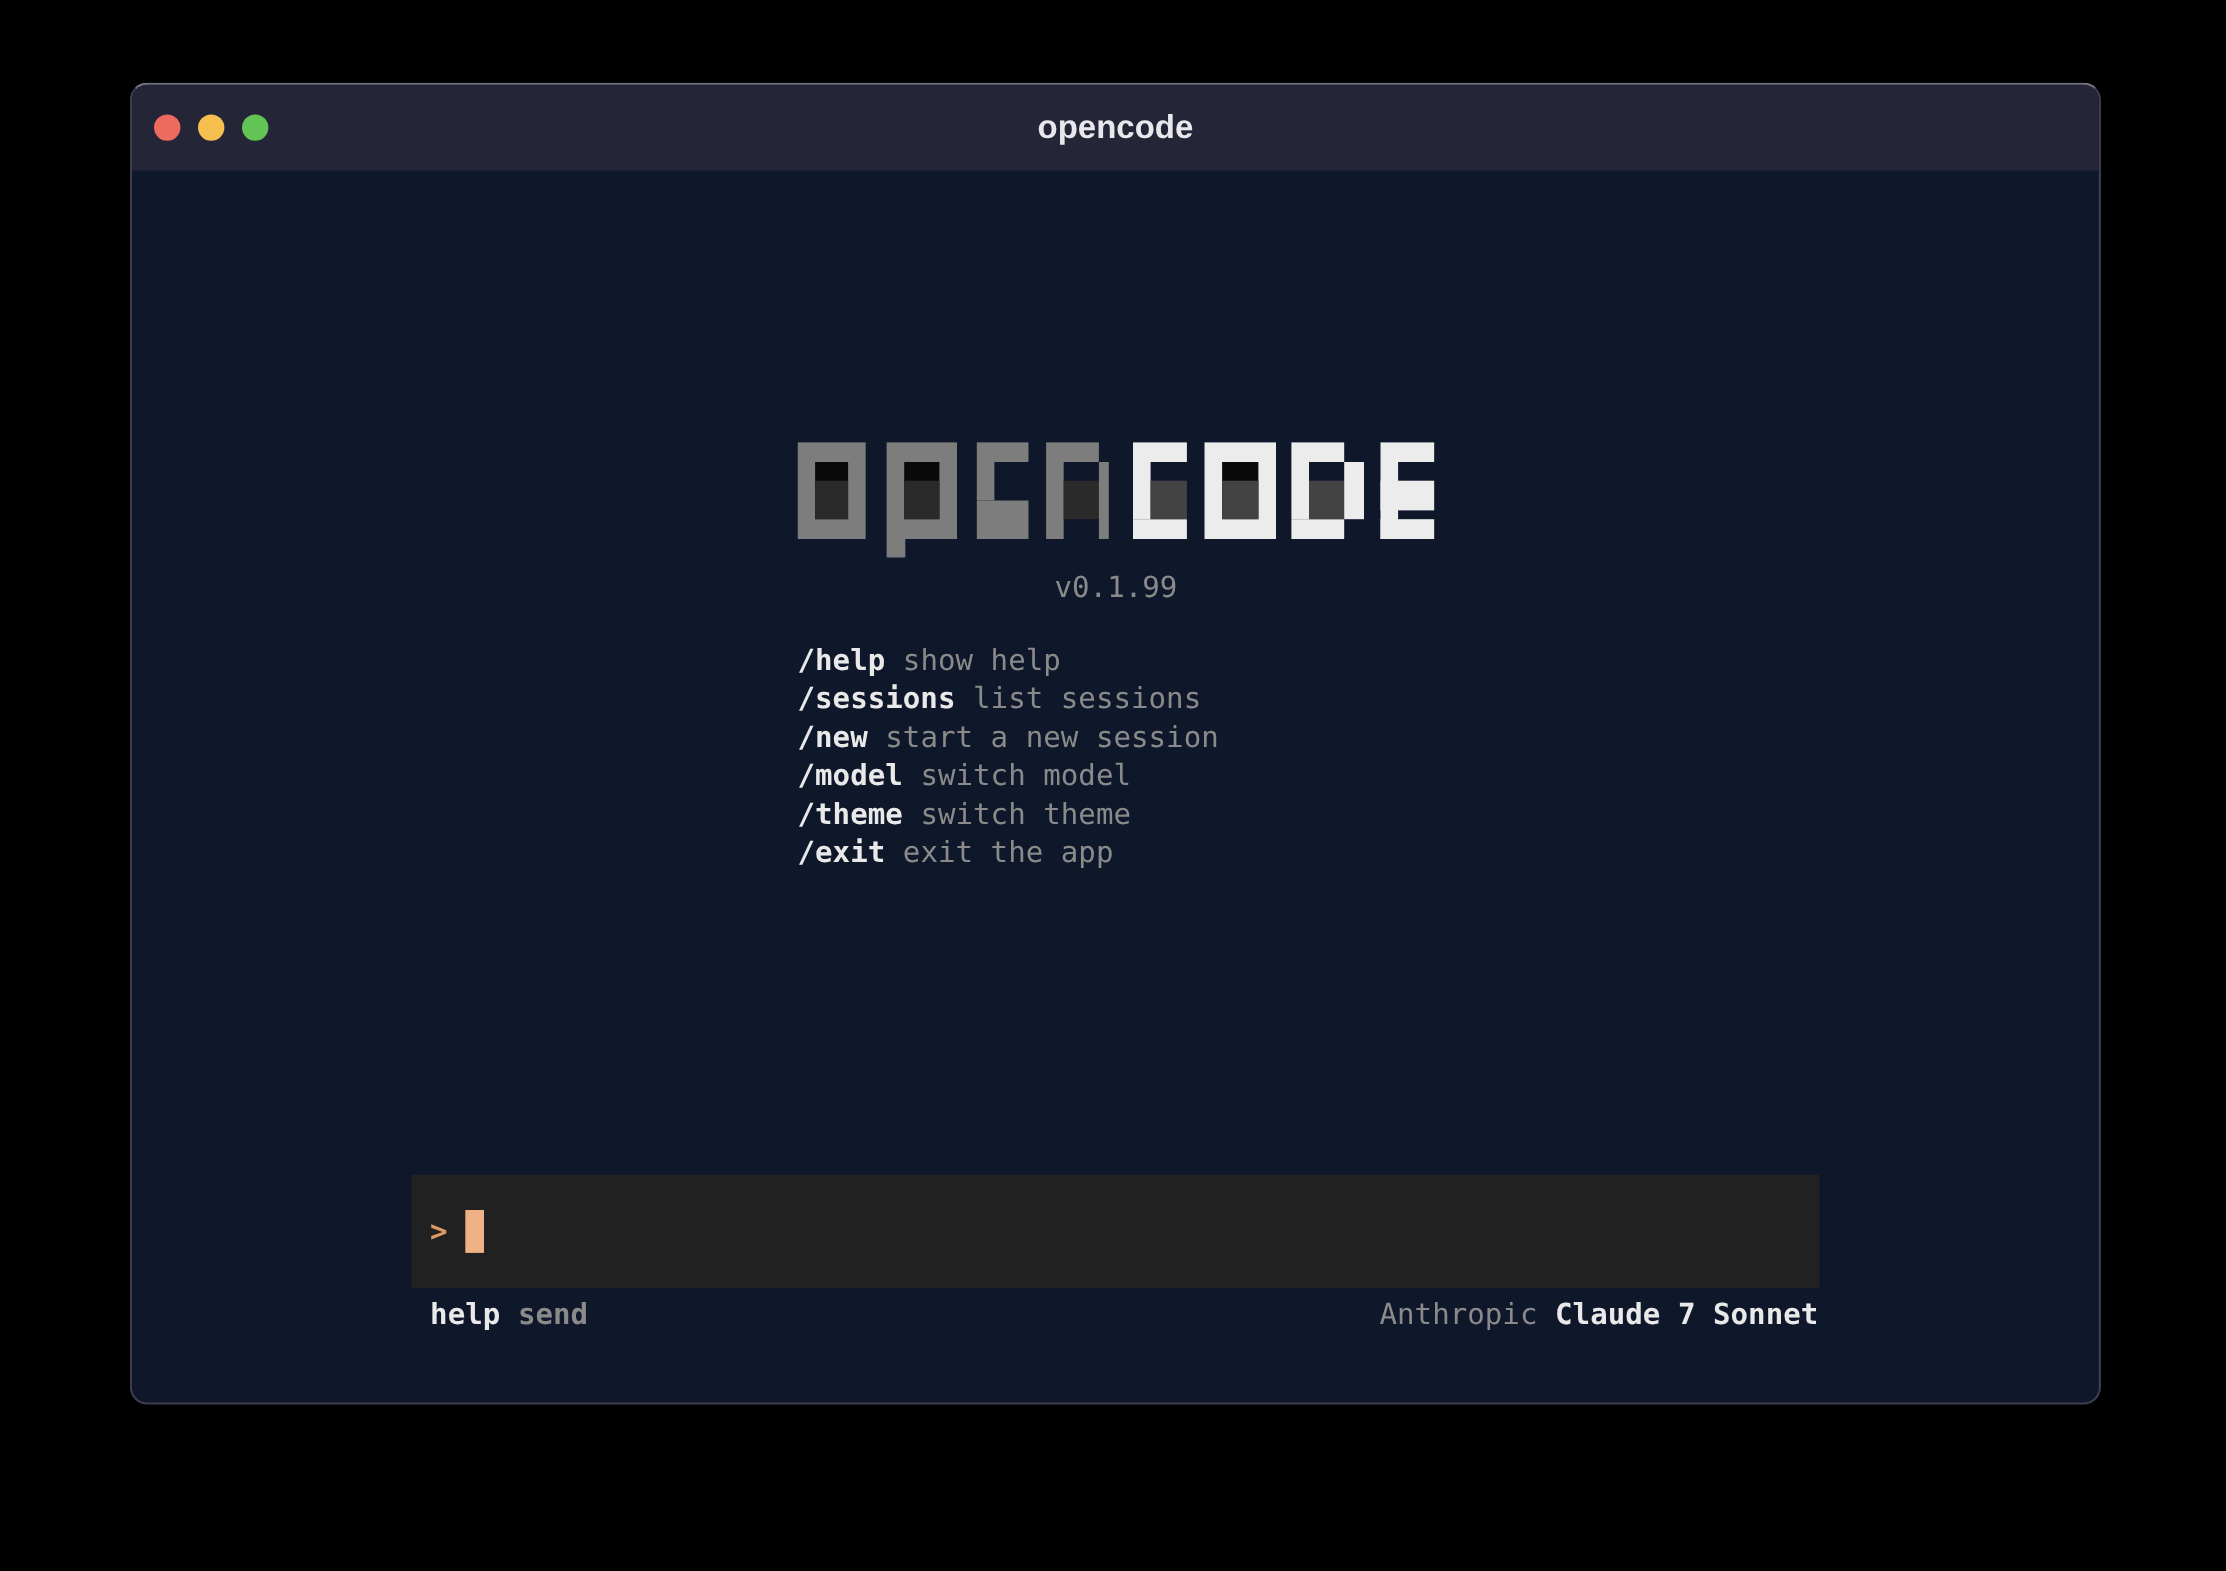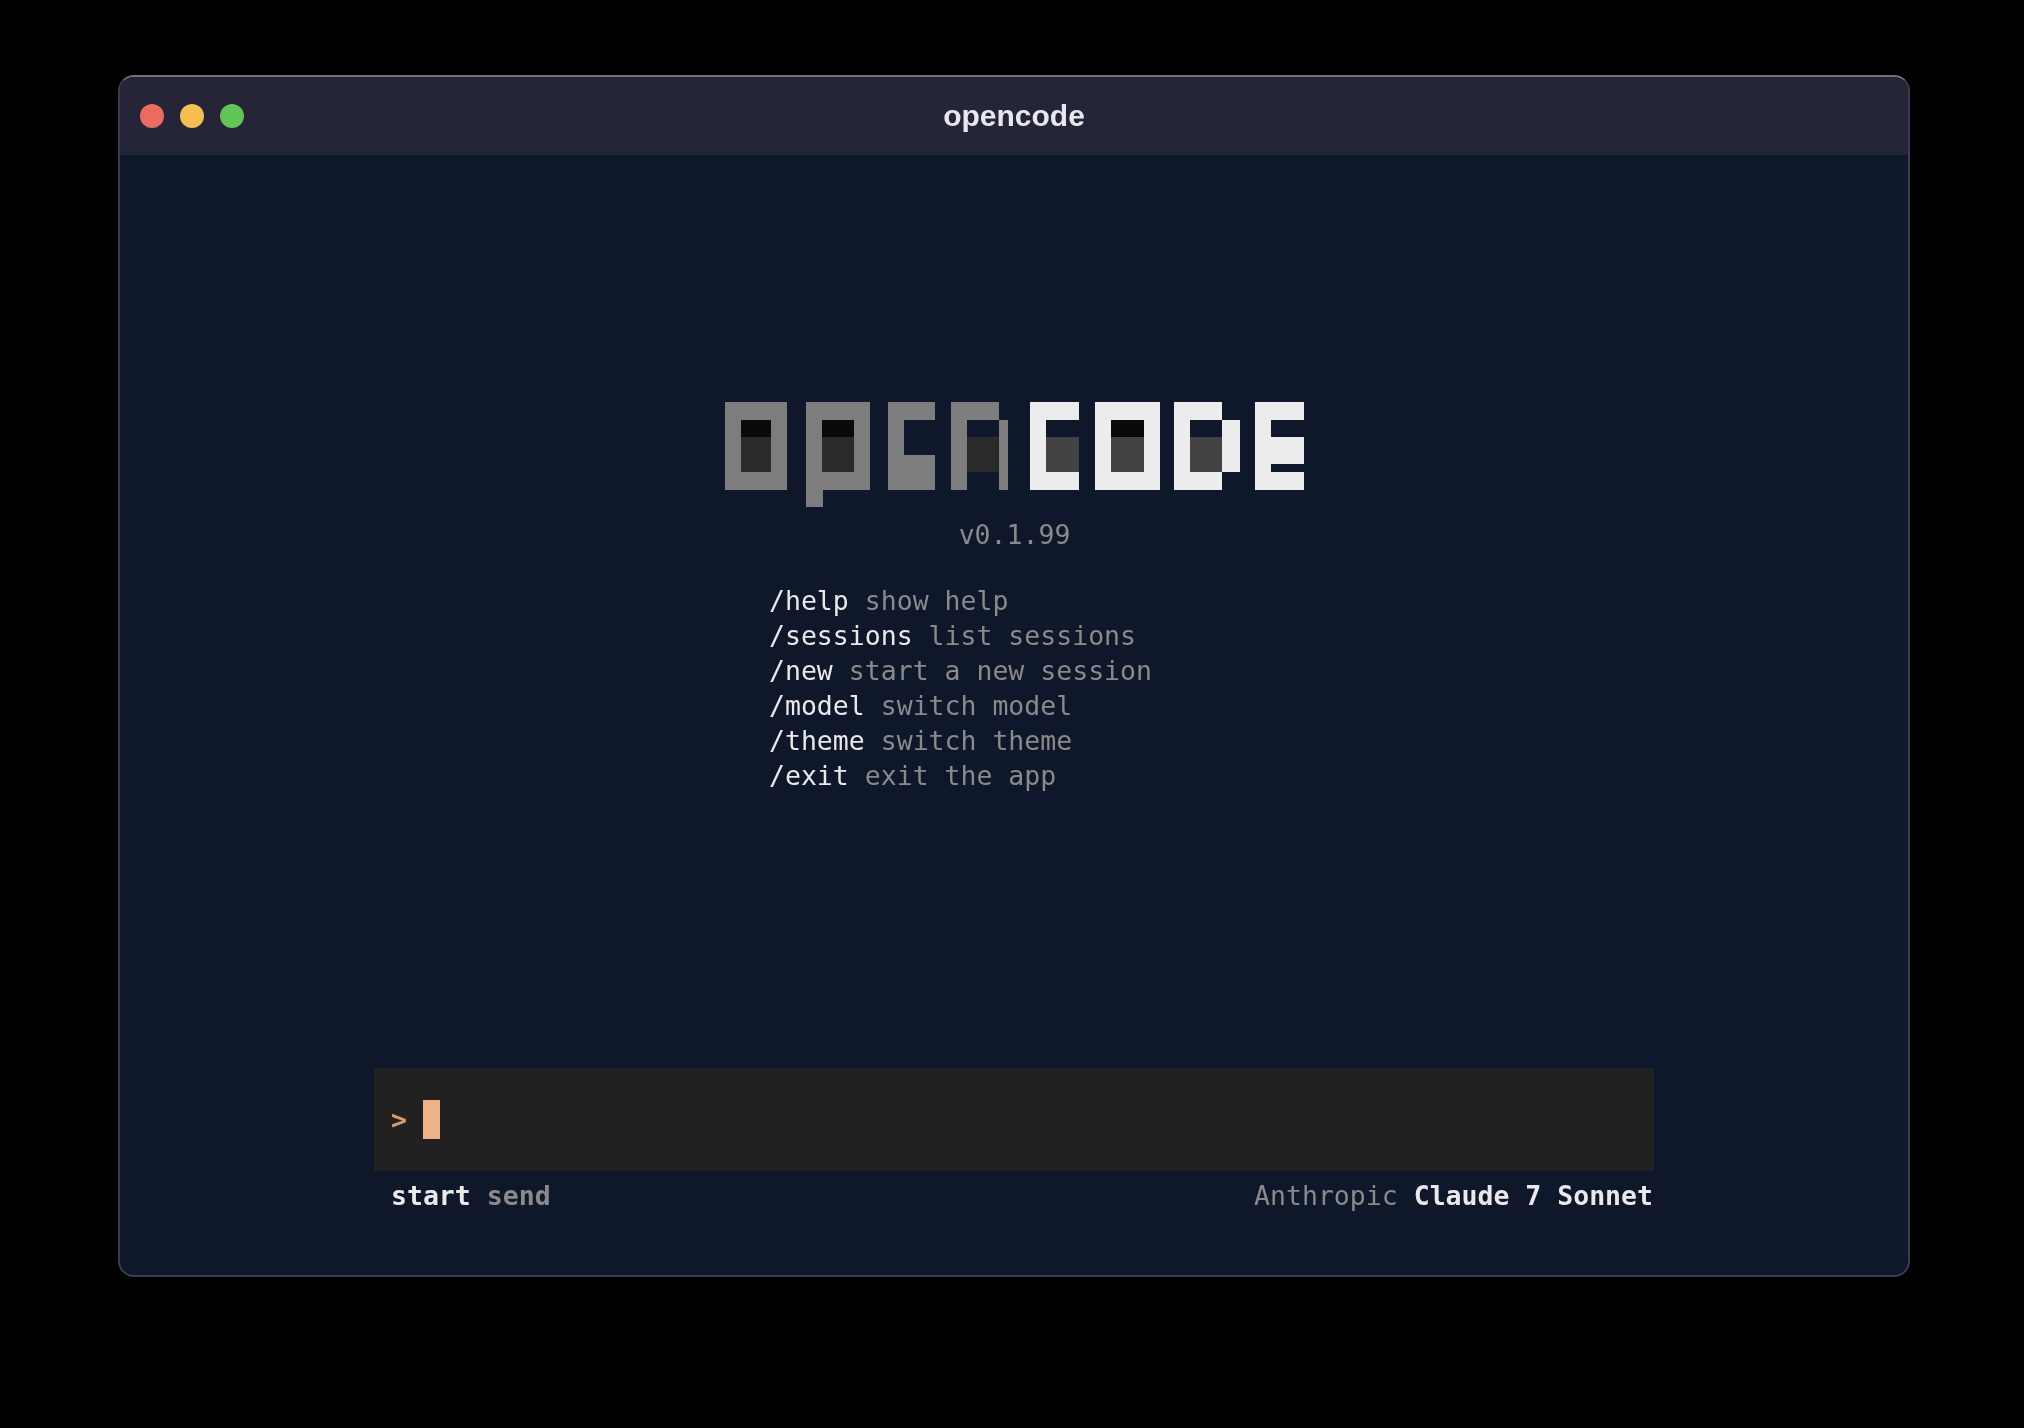--- a/index.html
+++ b/index.html
@@ -66,22 +66,21 @@
   }
   .commands {
     position: absolute;
     left: 605px; top: 506px;
     font-size: 26.5px;
     line-height: 35px;
     white-space: pre;
   }
   .command-row .cmd {
     color: #e9e9e9;
-    font-weight: 400;
-    margin-left: 44px;
+    font-weight: 700;
   }
   .command-row .desc {
     color: #8a8a8a;
     margin-left: 16px;
   }
   .input-box {
     position: absolute;
     left: 254px; top: 991px;
     width: 1280px; height: 103px;
     background: #212121;
@@ -186,21 +185,21 @@
     <div class="commands"><div class="command-row"><span class="cmd">/help</span><span class="desc">show help</span></div><div class="command-row"><span class="cmd">/sessions</span><span class="desc">list sessions</span></div><div class="command-row"><span class="cmd">/new</span><span class="desc">start a new session</span></div><div class="command-row"><span class="cmd">/model</span><span class="desc">switch model</span></div><div class="command-row"><span class="cmd">/theme</span><span class="desc">switch theme</span></div><div class="command-row"><span class="cmd">/exit</span><span class="desc">exit the app</span></div></div>
 
     <div class="input-box">
       <span class="prompt-symbol">&gt;</span>
       <span class="text-cursor"></span>
       <span class="input-value"></span>
     </div>
 
     <div class="statusbar">
       <div>
-        <span class="bright">start</span><span class="dim gap-left">send</span>
+        <span class="bright">help</span><span class="dim gap-left">send</span>
       </div>
       <div>
         <span class="dim">Anthropic</span><span class="bright gap-left">Claude 7 Sonnet</span>
       </div>
     </div>
 
   </div>
 </div>
 
 </body></html>

